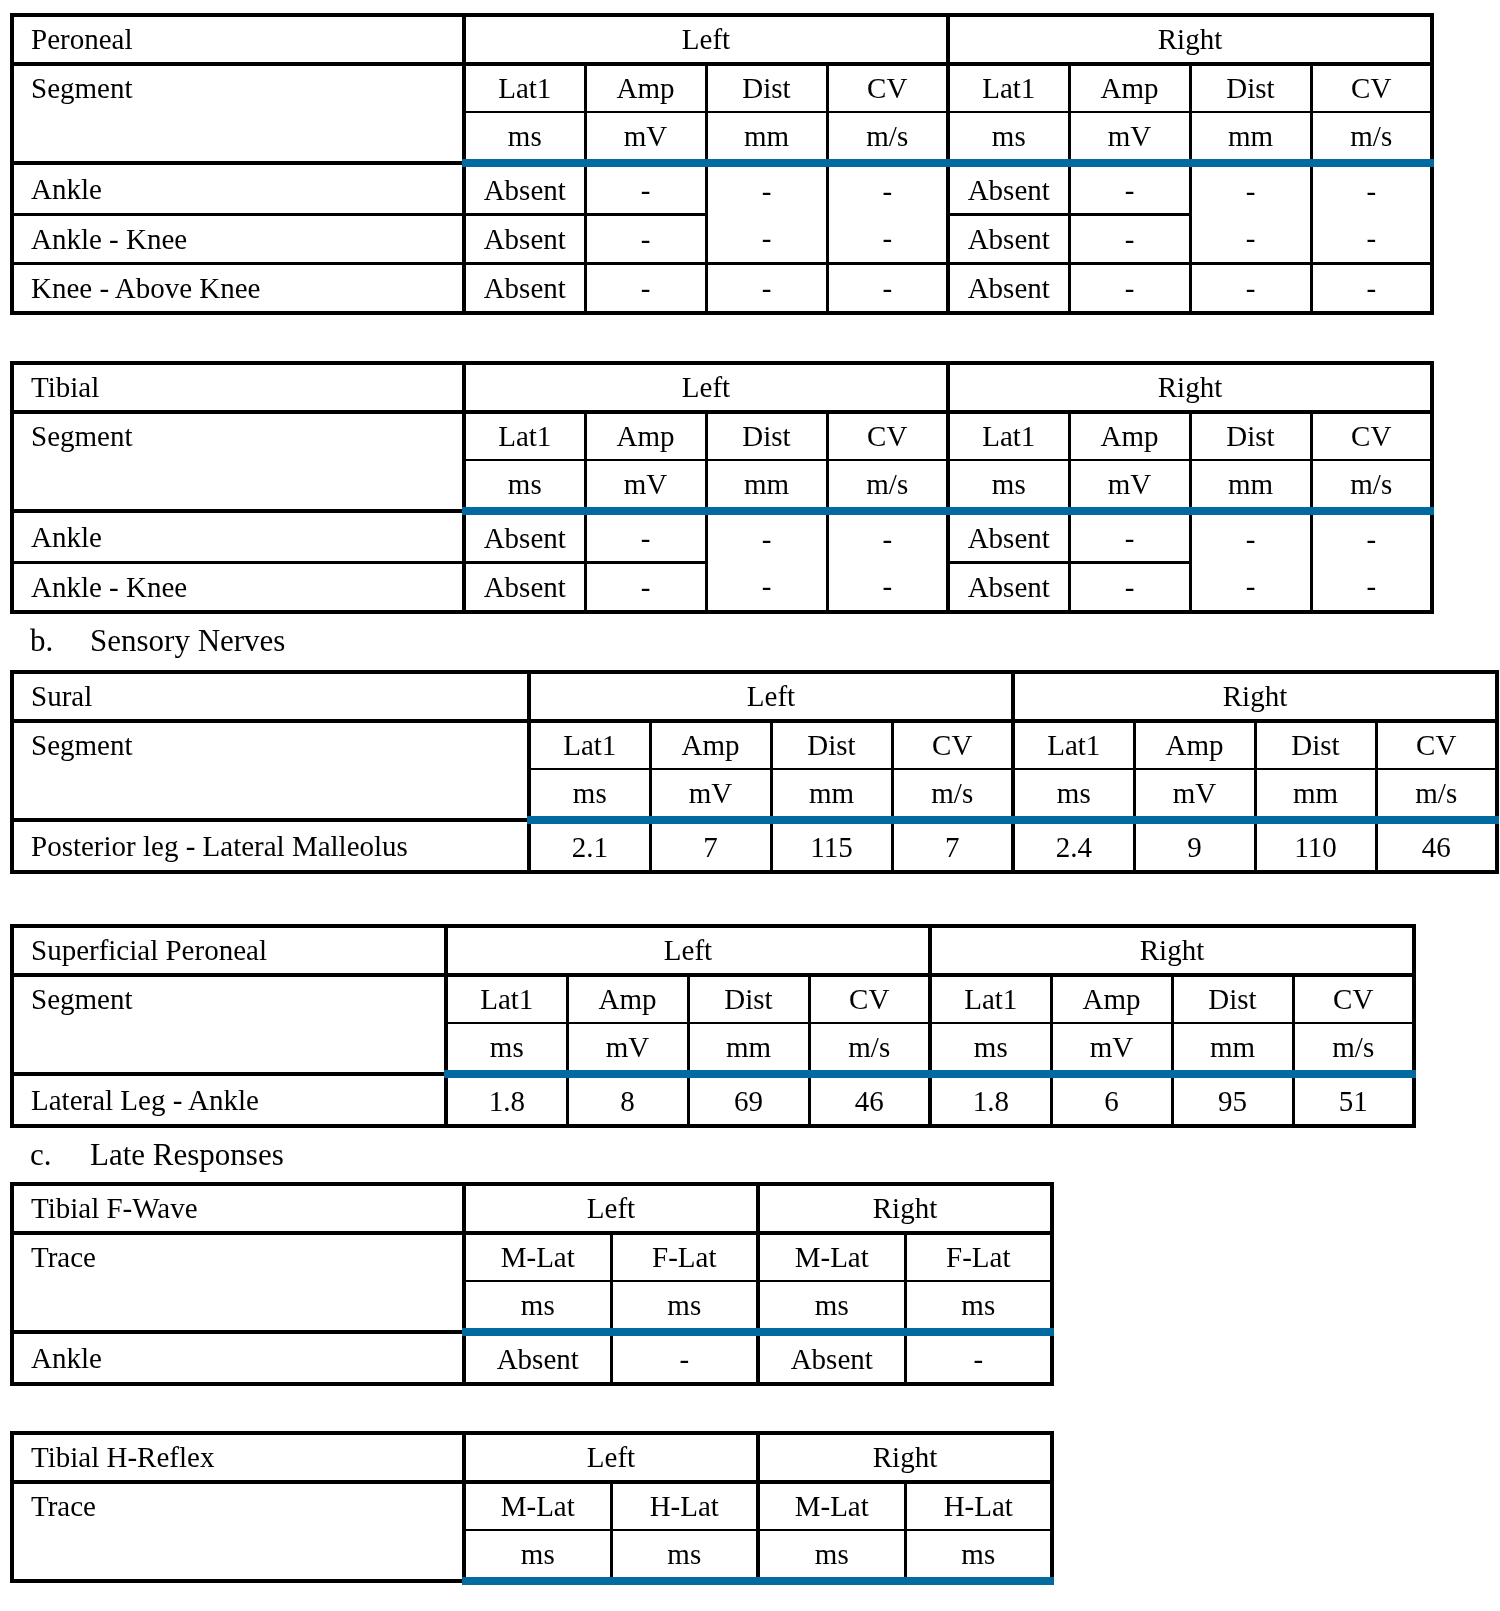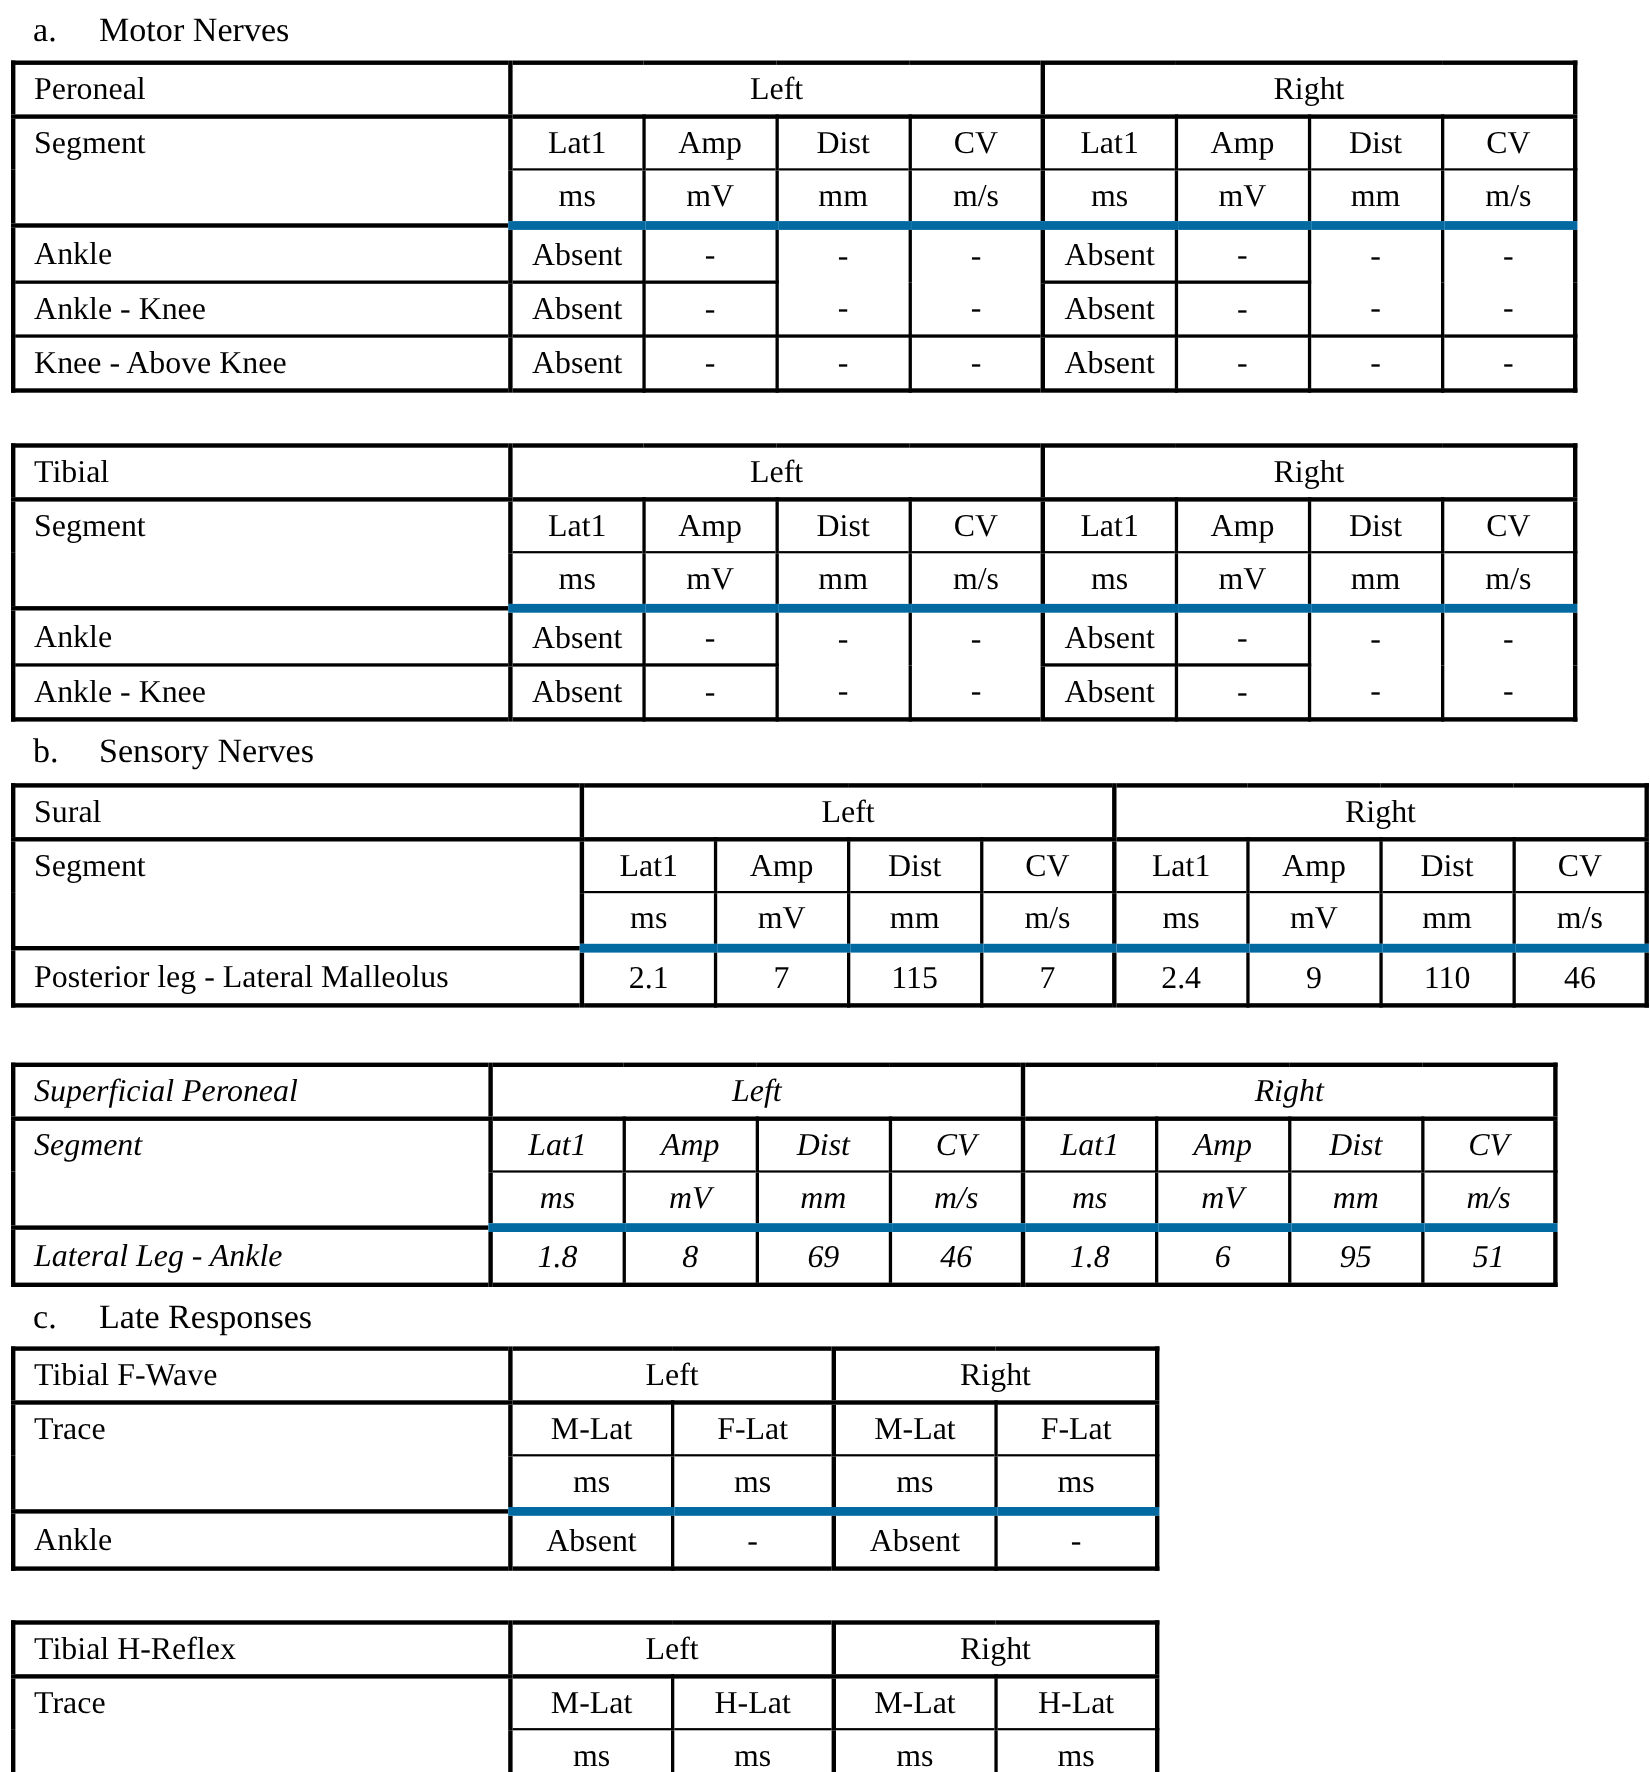--- a/index.html
+++ b/index.html
@@ -33,34 +33,31 @@
   .r-meas  td { border-bottom:2px solid #000; height:45px; }
   .r-units td { border-bottom:8px solid #0369a1; height:46px; }
   .seg2 { border-bottom:4px solid #000 !important; }
   .bl4 { border-left:4px solid #000; }
   .nb  { border-bottom:none; }
 
   #t-peroneal    { margin-top:7px;  }
   #t-tibial      { margin-top:46px; }
   .sec-b         { margin-top:6px;  }
   #t-sural       { margin-top:8px;  }
-  #t-superficial { margin-top:50px;font-style:italic; }
+  #t-superficial { margin-top:50px; }
   .sec-c         { margin-top:6px;  }
   #t-fwave       { margin-top:6px;  }
   #t-hreflex     { margin-top:45px; }
 </style>
 </head>
 <body>
 
 <div class="page">
 
 
-  <div class="sec">
-    <span class="idx">a.</span><span>Motor Nerves</span>
-  </div>
 
   <table id="t-peroneal">
     <colgroup>
       <col style="width:452px">
         <col style="width:121px">
         <col style="width:121px">
         <col style="width:121px">
         <col style="width:121px">
       <col style="width:121px">
         <col style="width:121px">

